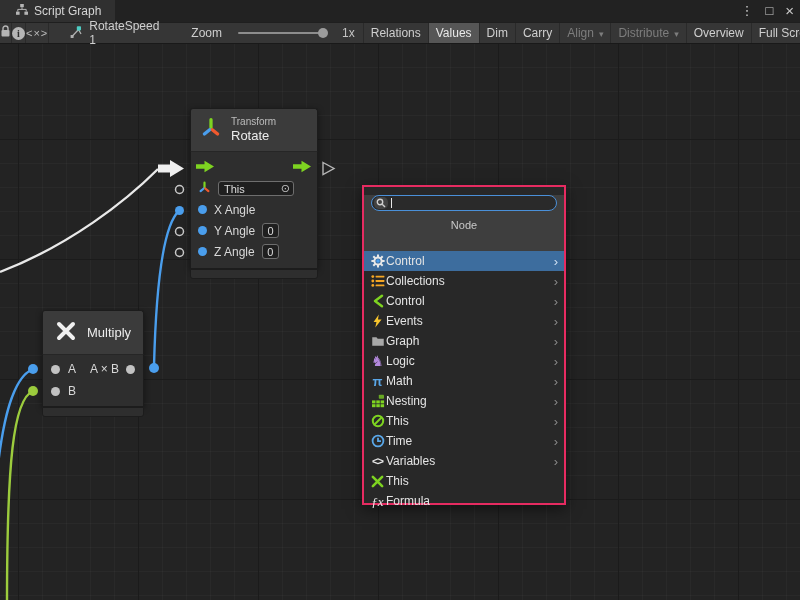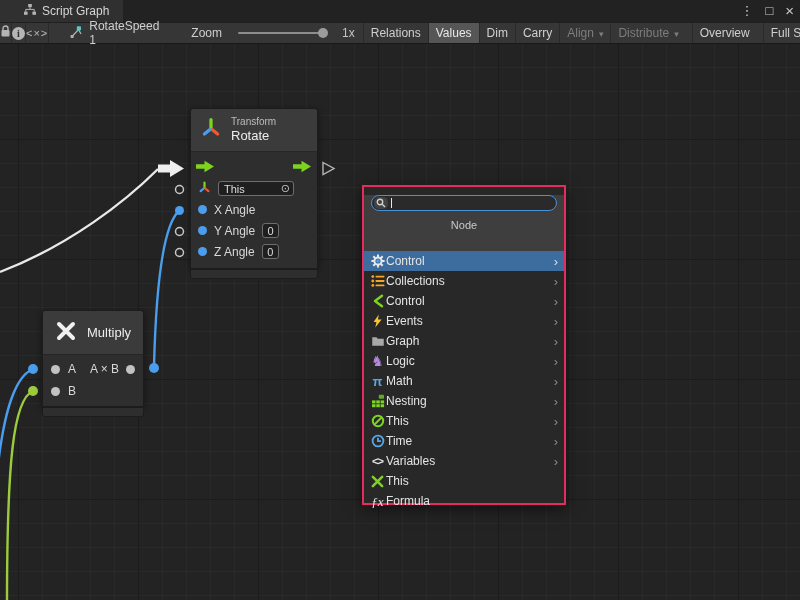--- a/index.html
+++ b/index.html
@@ -2,21 +2,21 @@
 <html><head>
 <meta charset="utf-8">
 <style>
   * { margin:0; padding:0; box-sizing:border-box; }
   html,body { width:800px; height:600px; overflow:hidden; background:#232323;
     font-family:"Liberation Sans","DejaVu Sans",sans-serif; -webkit-font-smoothing:antialiased; }
   #app { position:relative; width:800px; height:600px; overflow:hidden; }
 
   
   .tabstrip { position:absolute; left:0; top:0; width:800px; height:22px; background:#222222; display:flex; align-items:stretch; }
-  .tab { display:flex; align-items:center; gap:6px; background:#303030; padding:0 14px 0 24px; height:22px;
+  .tab { display:flex; align-items:center; gap:6px; background:#303030; padding:0 14px 0 16px; height:22px;
          color:#d6d6d6; font-size:12px; }
   .win-controls { position:absolute; right:6px; top:0; height:22px; display:flex; align-items:center; gap:12px; color:#c9c9c9; }
   .win-controls span { font-size:13px; line-height:22px; cursor:default; }
 
   
   .toolbar { position:absolute; left:0; top:22px; width:800px; height:22px; background:#363636;
              border-top:1px solid #1f1f1f; border-bottom:1px solid #191919; display:flex; align-items:stretch; color:#cfcfcf; font-size:12px; }
   .tb-icon-btn { display:flex; align-items:center; justify-content:center; border-right:1px solid #2a2a2a; }
   .tb-lock { width:26px; } .tb-info { width:31px; } .tb-code { width:56px; color:#bdbdbd; font-size:11px; letter-spacing:1px; }
   .info-circle { width:13px; height:13px; border-radius:50%; background:#b5b5b5; color:#2d2d2d; font-size:10px; font-weight:bold;
@@ -24,21 +24,21 @@
   .tb-graphref { display:flex; align-items:center; gap:6px; padding:0 10px 0 20px; }
   .tb-zoom { display:flex; align-items:center; gap:16px; padding-left:22px; }
   .zoom-track { position:relative; width:88px; height:2px; background:#8d8d8d; border-radius:1px; }
   .zoom-handle { position:absolute; right:-2px; top:-4px; width:10px; height:10px; border-radius:50%; background:#9c9c9c; }
   .zoom-val { color:#c4c4c4; }
   #toolbar-buttons { display:flex; align-items:stretch; margin-left:8px; }
   .tb-btn { display:flex; align-items:center; padding:0 7px; border-left:1px solid #2a2a2a; white-space:nowrap; cursor:default; }
   .tb-btn:last-child { border-right:1px solid #2a2a2a; }
   .tb-btn.active { background:#565656; color:#e8e8e8; }
   .tb-btn.disabled { color:#7d7d7d; }
-  .tb-btn.gap { margin-left:6px; }
+  .tb-btn.gap { margin-left:0; }
   .tb-btn .dd { font-size:9px; margin-left:5px; margin-top:1px; }
 
   
   .canvas { position:absolute; left:0; top:44px; width:800px; height:556px; background-color:#232323;
     background-image:
       linear-gradient(to right, #1b1b1b 1px, transparent 1px),
       linear-gradient(to bottom, #1b1b1b 1px, transparent 1px),
       linear-gradient(to right, rgba(255,255,255,0.028) 1px, transparent 1px),
       linear-gradient(to bottom, rgba(255,255,255,0.028) 1px, transparent 1px);
     background-size:120px 100%, 100% 120px, 24px 100%, 100% 24px;

